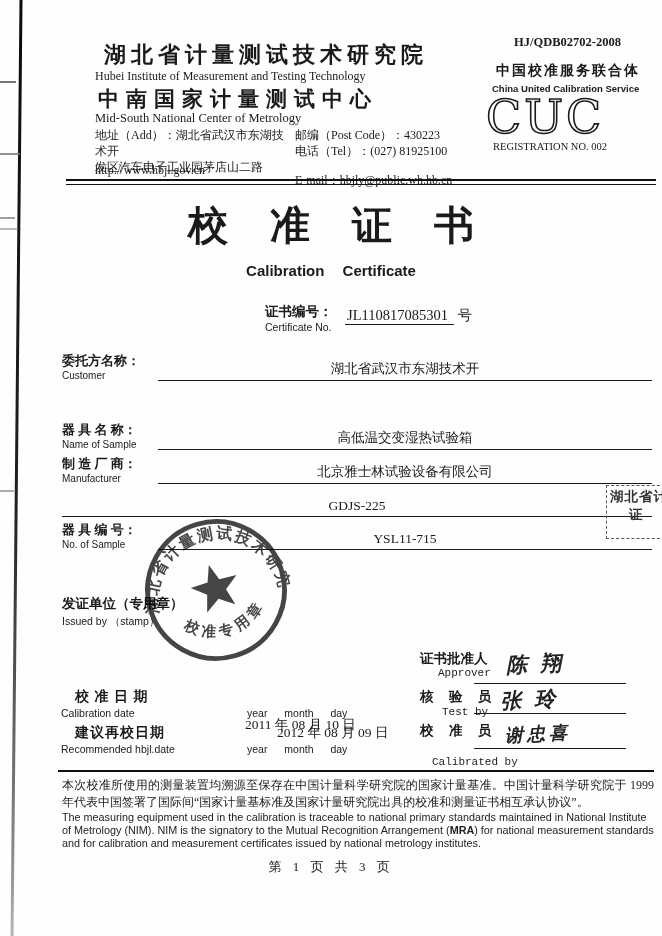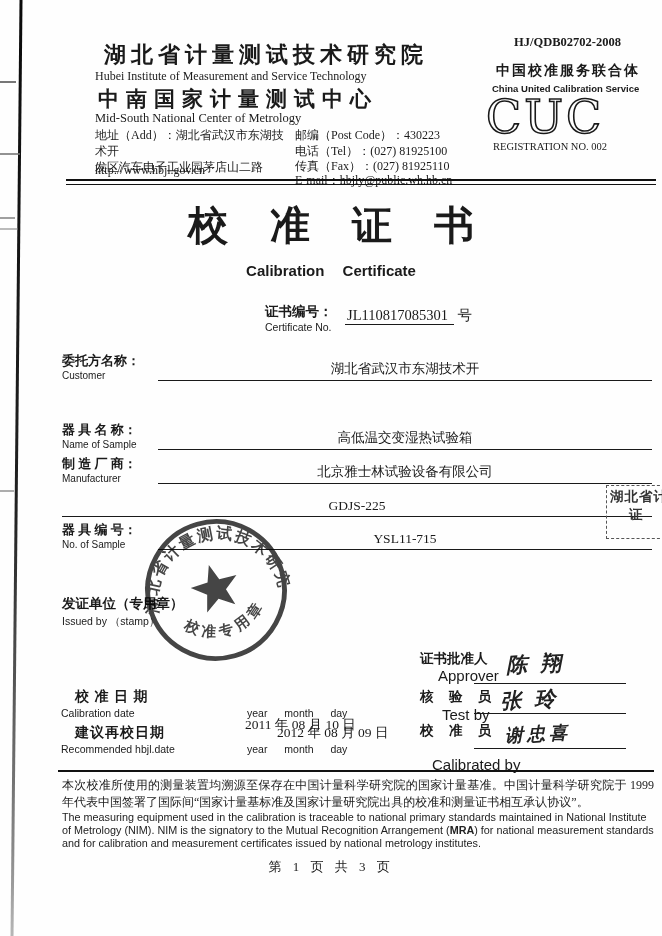--- a/index.html
+++ b/index.html
@@ -51,21 +51,21 @@
   .issued-en{left:62px; top:615px; font-size:10.5px; font-family:"Liberation Sans",sans-serif;}
   .seal{left:140px; top:514px; width:152px; height:152px; transform:rotate(-16deg);
     opacity:.88; mix-blend-mode:multiply;}
   
   .date-label-cn{left:75px; font-size:14px; font-weight:bold; letter-spacing:1px; white-space:nowrap;}
   .date-label-en{left:61px; font-size:10.5px; font-family:"Liberation Sans",sans-serif; white-space:nowrap;}
   .date-value{left:245px; font-size:13.5px; white-space:nowrap;}
   .date-sub{left:247px; font-size:10.5px; font-family:"Liberation Sans",sans-serif; word-spacing:14px; white-space:nowrap;}
   
   .signer-cn{font-size:13.5px; font-weight:bold; white-space:nowrap;}
-  .signer-en{font-size:15px; font-family:Liberation Sans, sans-serif; white-space:nowrap;text-align:right;}
+  .signer-en{font-size:11px; font-family:Liberation Mono, monospace; white-space:nowrap;text-align:right;}
   .sig-line{left:474px; width:152px; border-bottom:1.5px solid #1a1a1a; height:0;}
   .signature{font-size:21px; font-style:italic; font-weight:bold; color:#222;
     transform:rotate(-3deg); letter-spacing:4px; white-space:nowrap;}
   
   .foot-rule{left:58px; top:770px; width:596px; border-top:2px solid #111;}
   .footnote{left:62px; top:777px; width:592px;}
   .footnote .cn{font-size:12px; line-height:17px; text-align:justify;}
   .footnote .en{font-size:10.8px; line-height:13px; font-family:"Liberation Sans",sans-serif; color:#222;}
   .page-num{left:0; top:858px; width:662px; text-align:center; font-size:13px; letter-spacing:4px;}
   
@@ -80,31 +80,30 @@
 <div class="page">
 
   <div class="abs edge-line"></div>
   <div class="abs tick" style="left:0;top:81px;width:16px;"></div>
   <div class="abs tick" style="left:0;top:153px;width:20px;opacity:.8;"></div>
   <div class="abs tick" style="left:0;top:217px;width:15px;opacity:.7;"></div>
   <div class="abs tick" style="left:0;top:228px;width:18px;opacity:.5;"></div>
   <div class="abs tick" style="left:0;top:490px;width:14px;opacity:.6;"></div>
 
   <div class="abs org-cn">湖北省计量测试技术研究院</div>
-  <div class="abs org-en">Hubei Institute of Measurement and Service Technology</div>
+  <div class="abs org-en">Hubei Institute of Measurement and Testing Technology</div>
   <div class="abs center-cn">中南国家计量测试中心</div>
   <div class="abs center-en">Mid-South National Center of Metrology</div>
   <div class="abs addr">
     <div>地址（Add）：湖北省武汉市东湖技术开</div>
     <div>发区汽车电子工业园茅店山二路</div>
   </div>
   <div class="abs website">http://www.hbjl.gov.cn</div>
   <div class="abs contact" style="top:127px;">邮编（Post Code）：430223</div>
   <div class="abs contact" style="top:143px;">电话（Tel）：(027) 81925100</div>
-  <div class="abs contact" style="top:158px;">传真（Fax）：(027) 81925110</div>
   <div class="abs contact" style="top:172px;">E-mail：hbjly@public.wh.hb.cn</div>
 
   <div class="abs doc-code">HJ/QDB02702-2008</div>
   <div class="abs cuc-cn">中国校准服务联合体</div>
   <div class="abs cuc-en">China United Calibration Service</div>
   <div class="abs cuc-logo">CUC</div>
   <div class="abs registration">REGISTRATION NO. 002</div>
 
   <div class="abs double-rule"></div>
 

